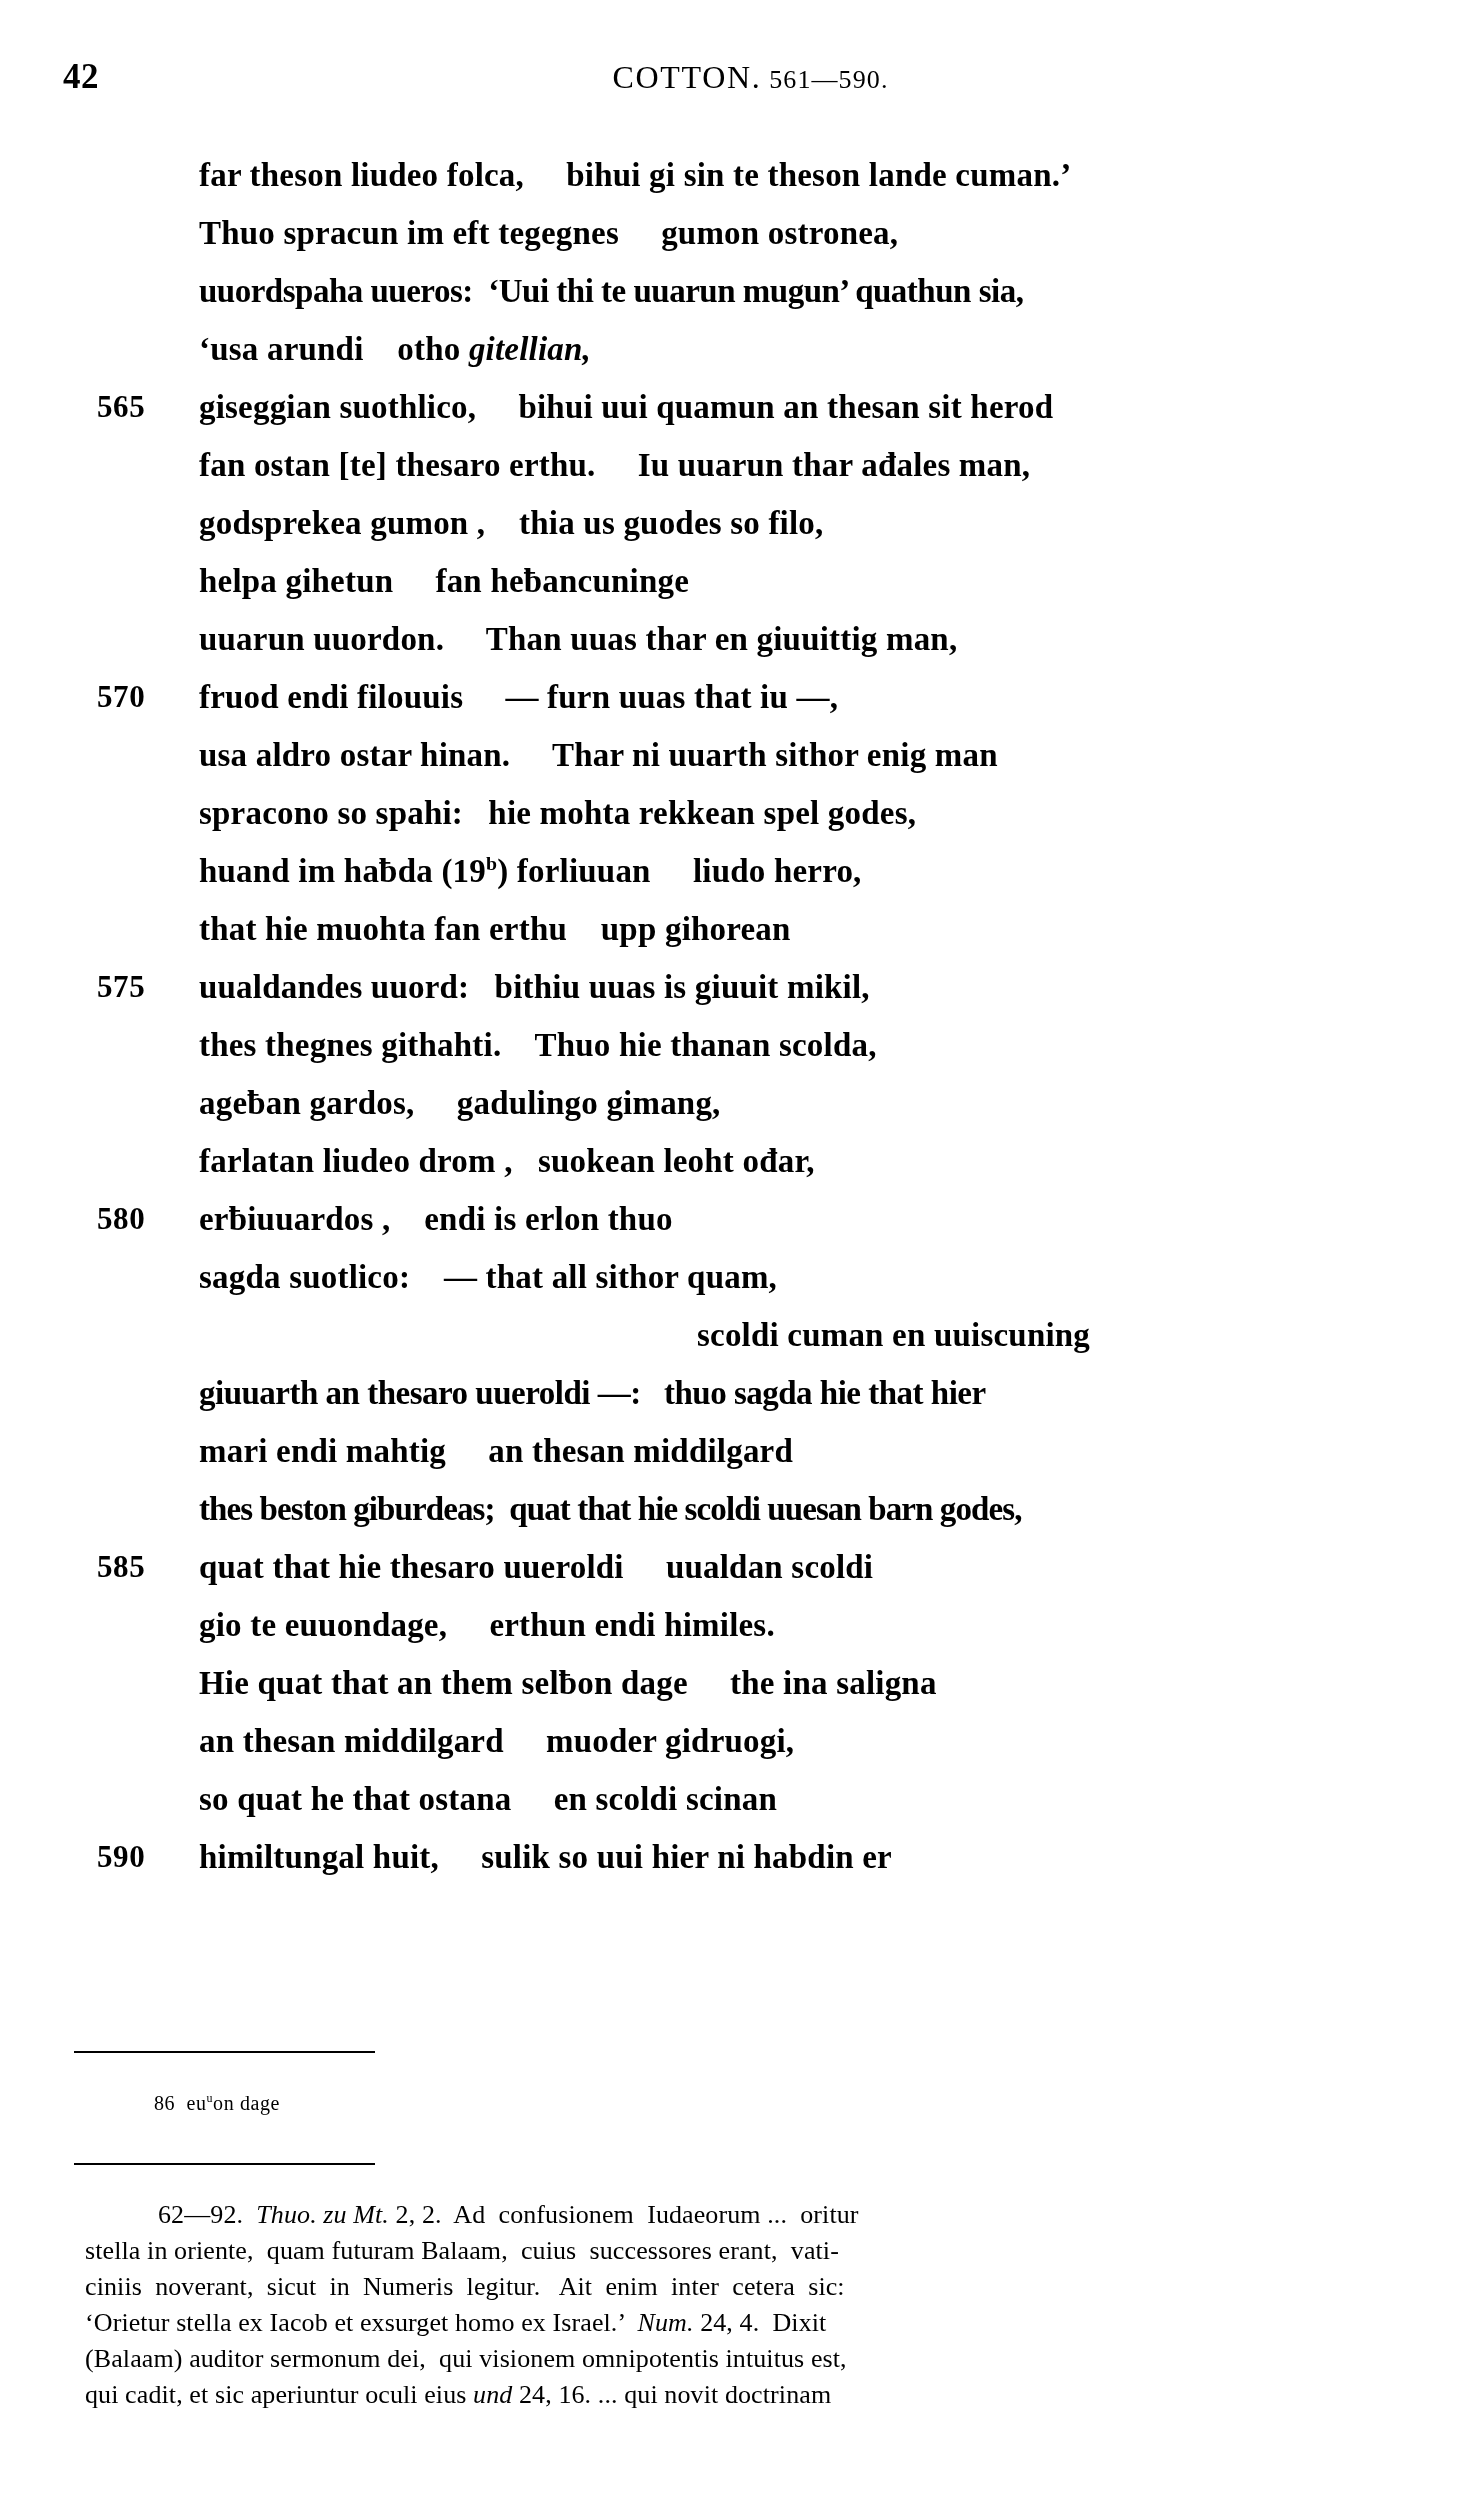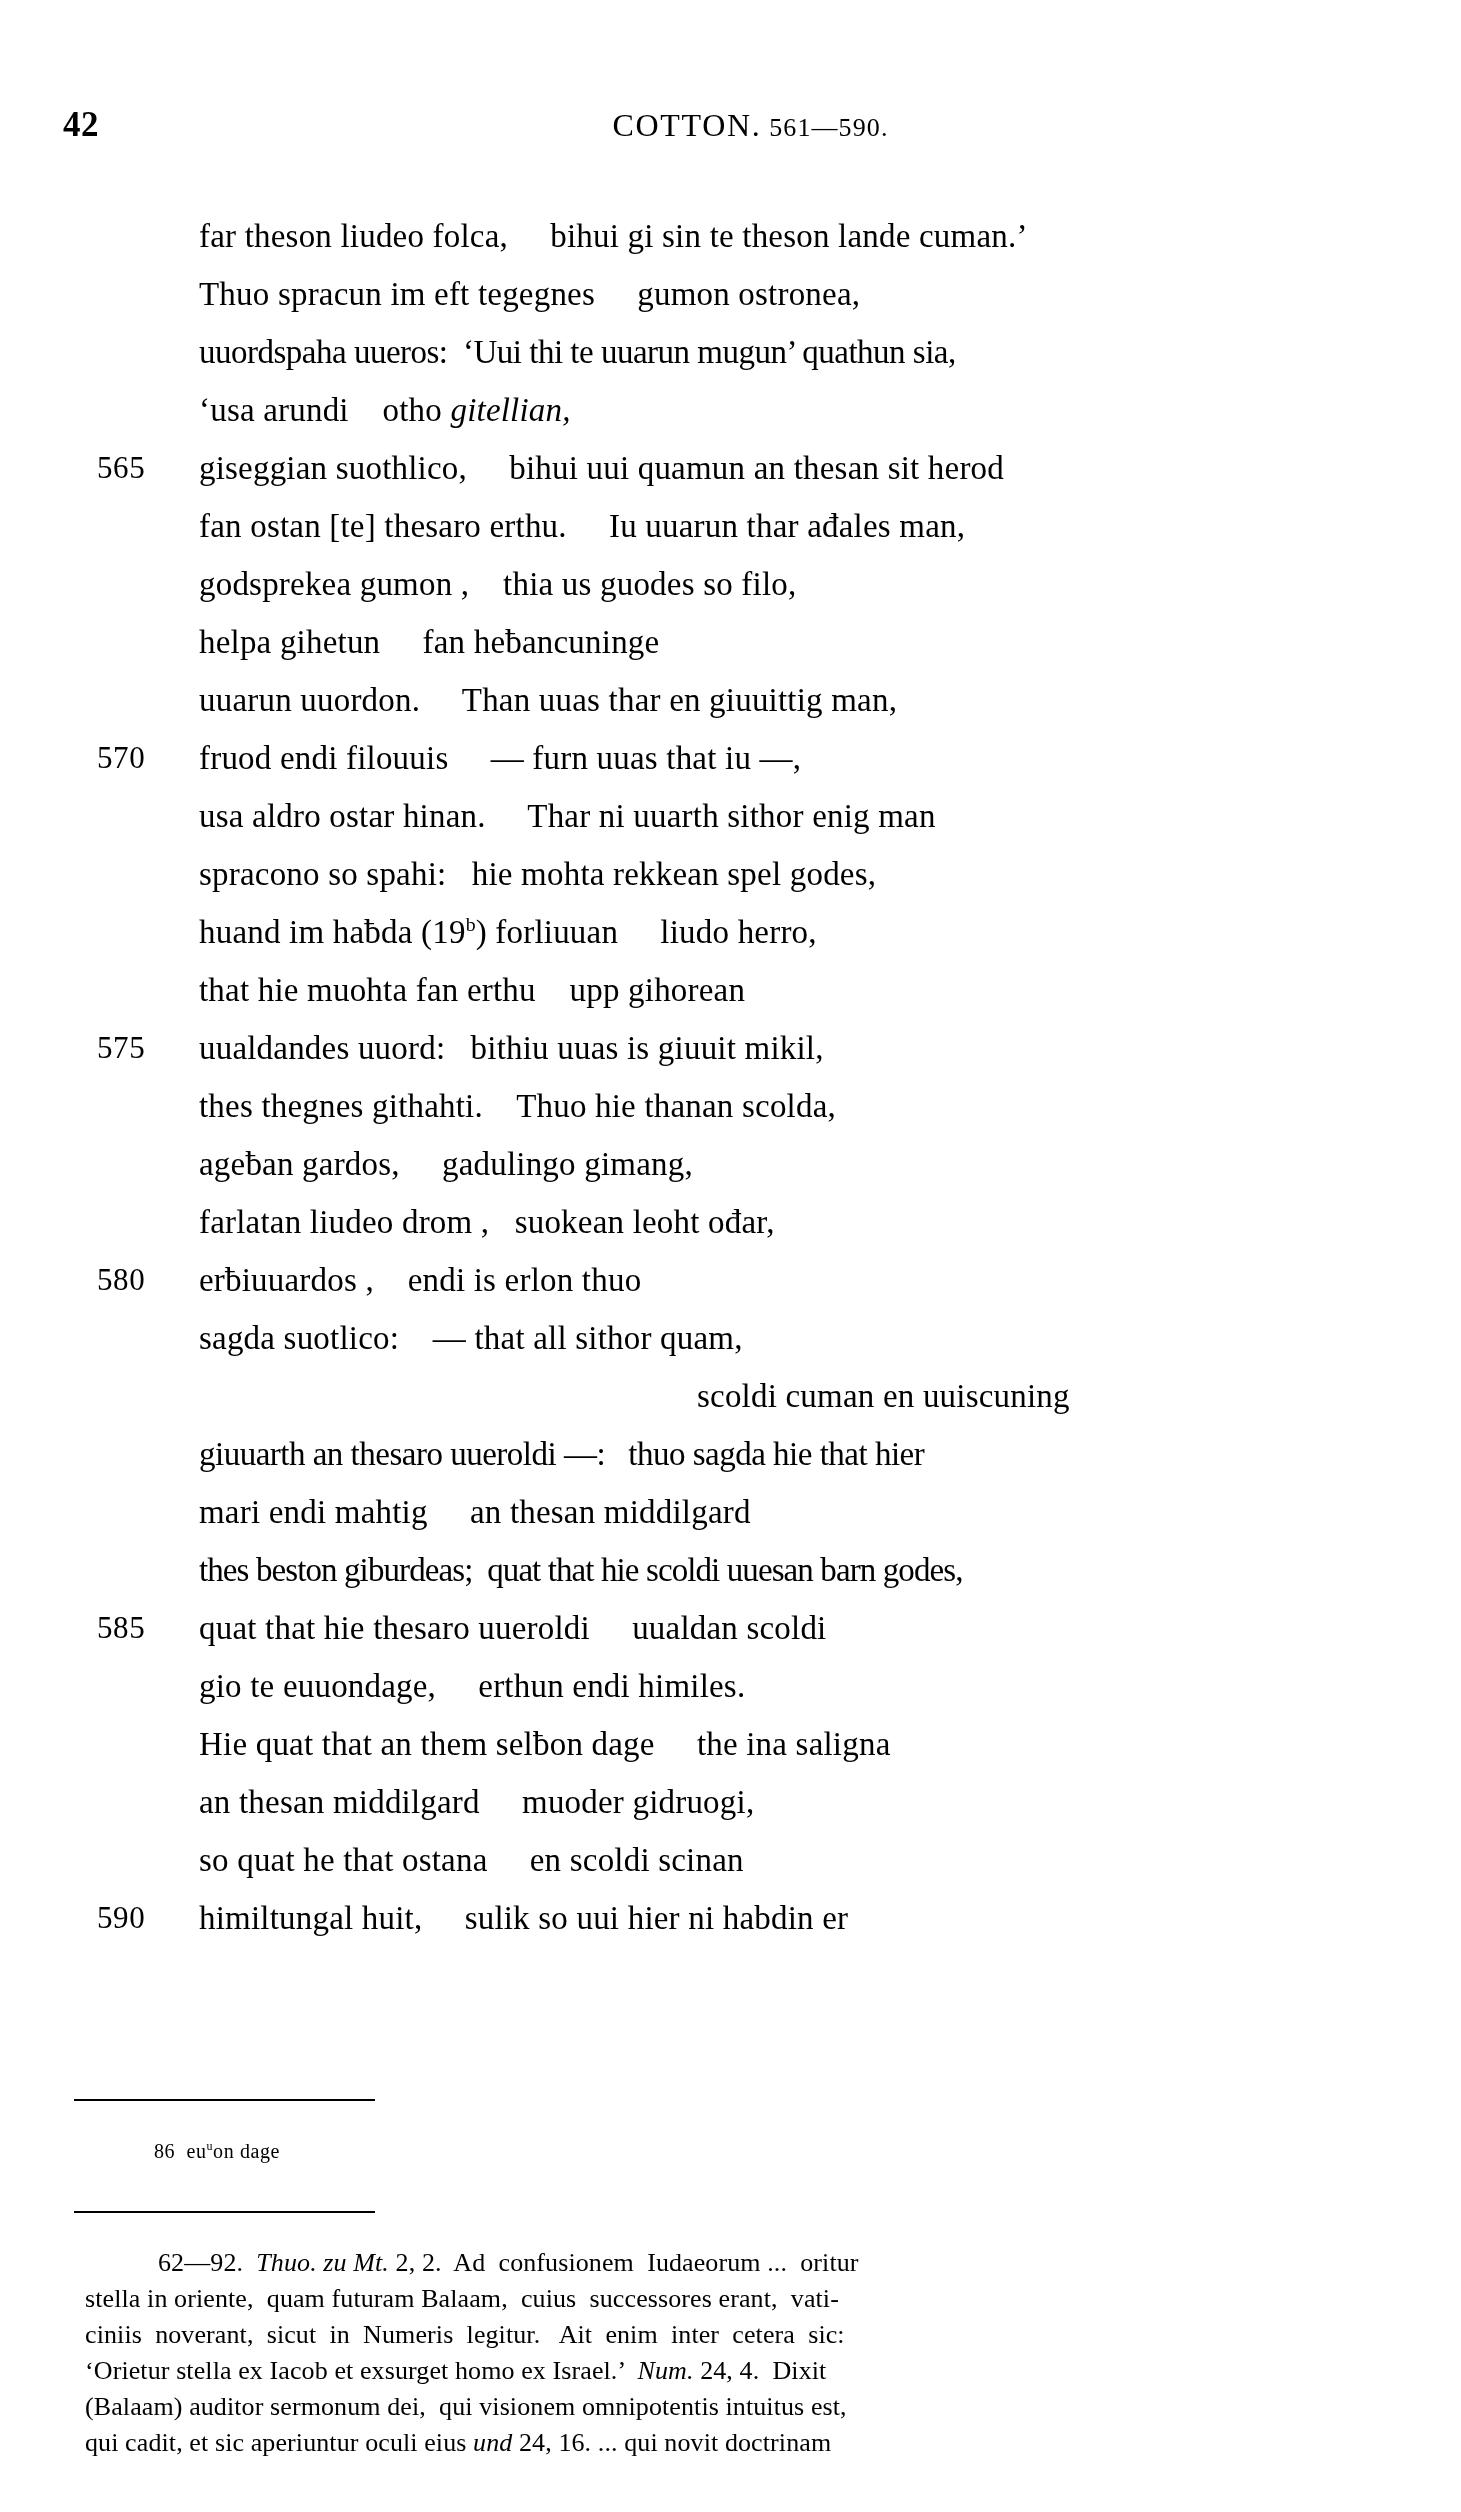--- a/index.html
+++ b/index.html
@@ -13,21 +13,20 @@
     position: relative;
     font-family: "Liberation Serif", "DejaVu Serif", serif;
     color: #000000;
     overflow: hidden;
   }
 
   .page {
     position: absolute;
     inset: 0;
     background: #ffffff;
-    margin-top: 48px;
   }
 
   
   .runhead {
     position: absolute;
     top: 57px;
     left: 0;
     width: 1462px;
     height: 40px;
   }
@@ -53,23 +52,24 @@
     box-sizing: border-box;
   }
   .runhead-title .small {
     font-size: 26px;
     letter-spacing: 1.1px;
   }
 
   
   .verse {
     position: absolute;
-    top: 159px;
+    top: 146px;
     left: 0;
     width: 1440px;
+    font-weight: bold;
   }
   .vline {
     position: relative;
     height: 58px;
     white-space: pre;
     font-size: 33px;
     line-height: 58px;
     letter-spacing: 0.2px;
   }
   .vnum {

